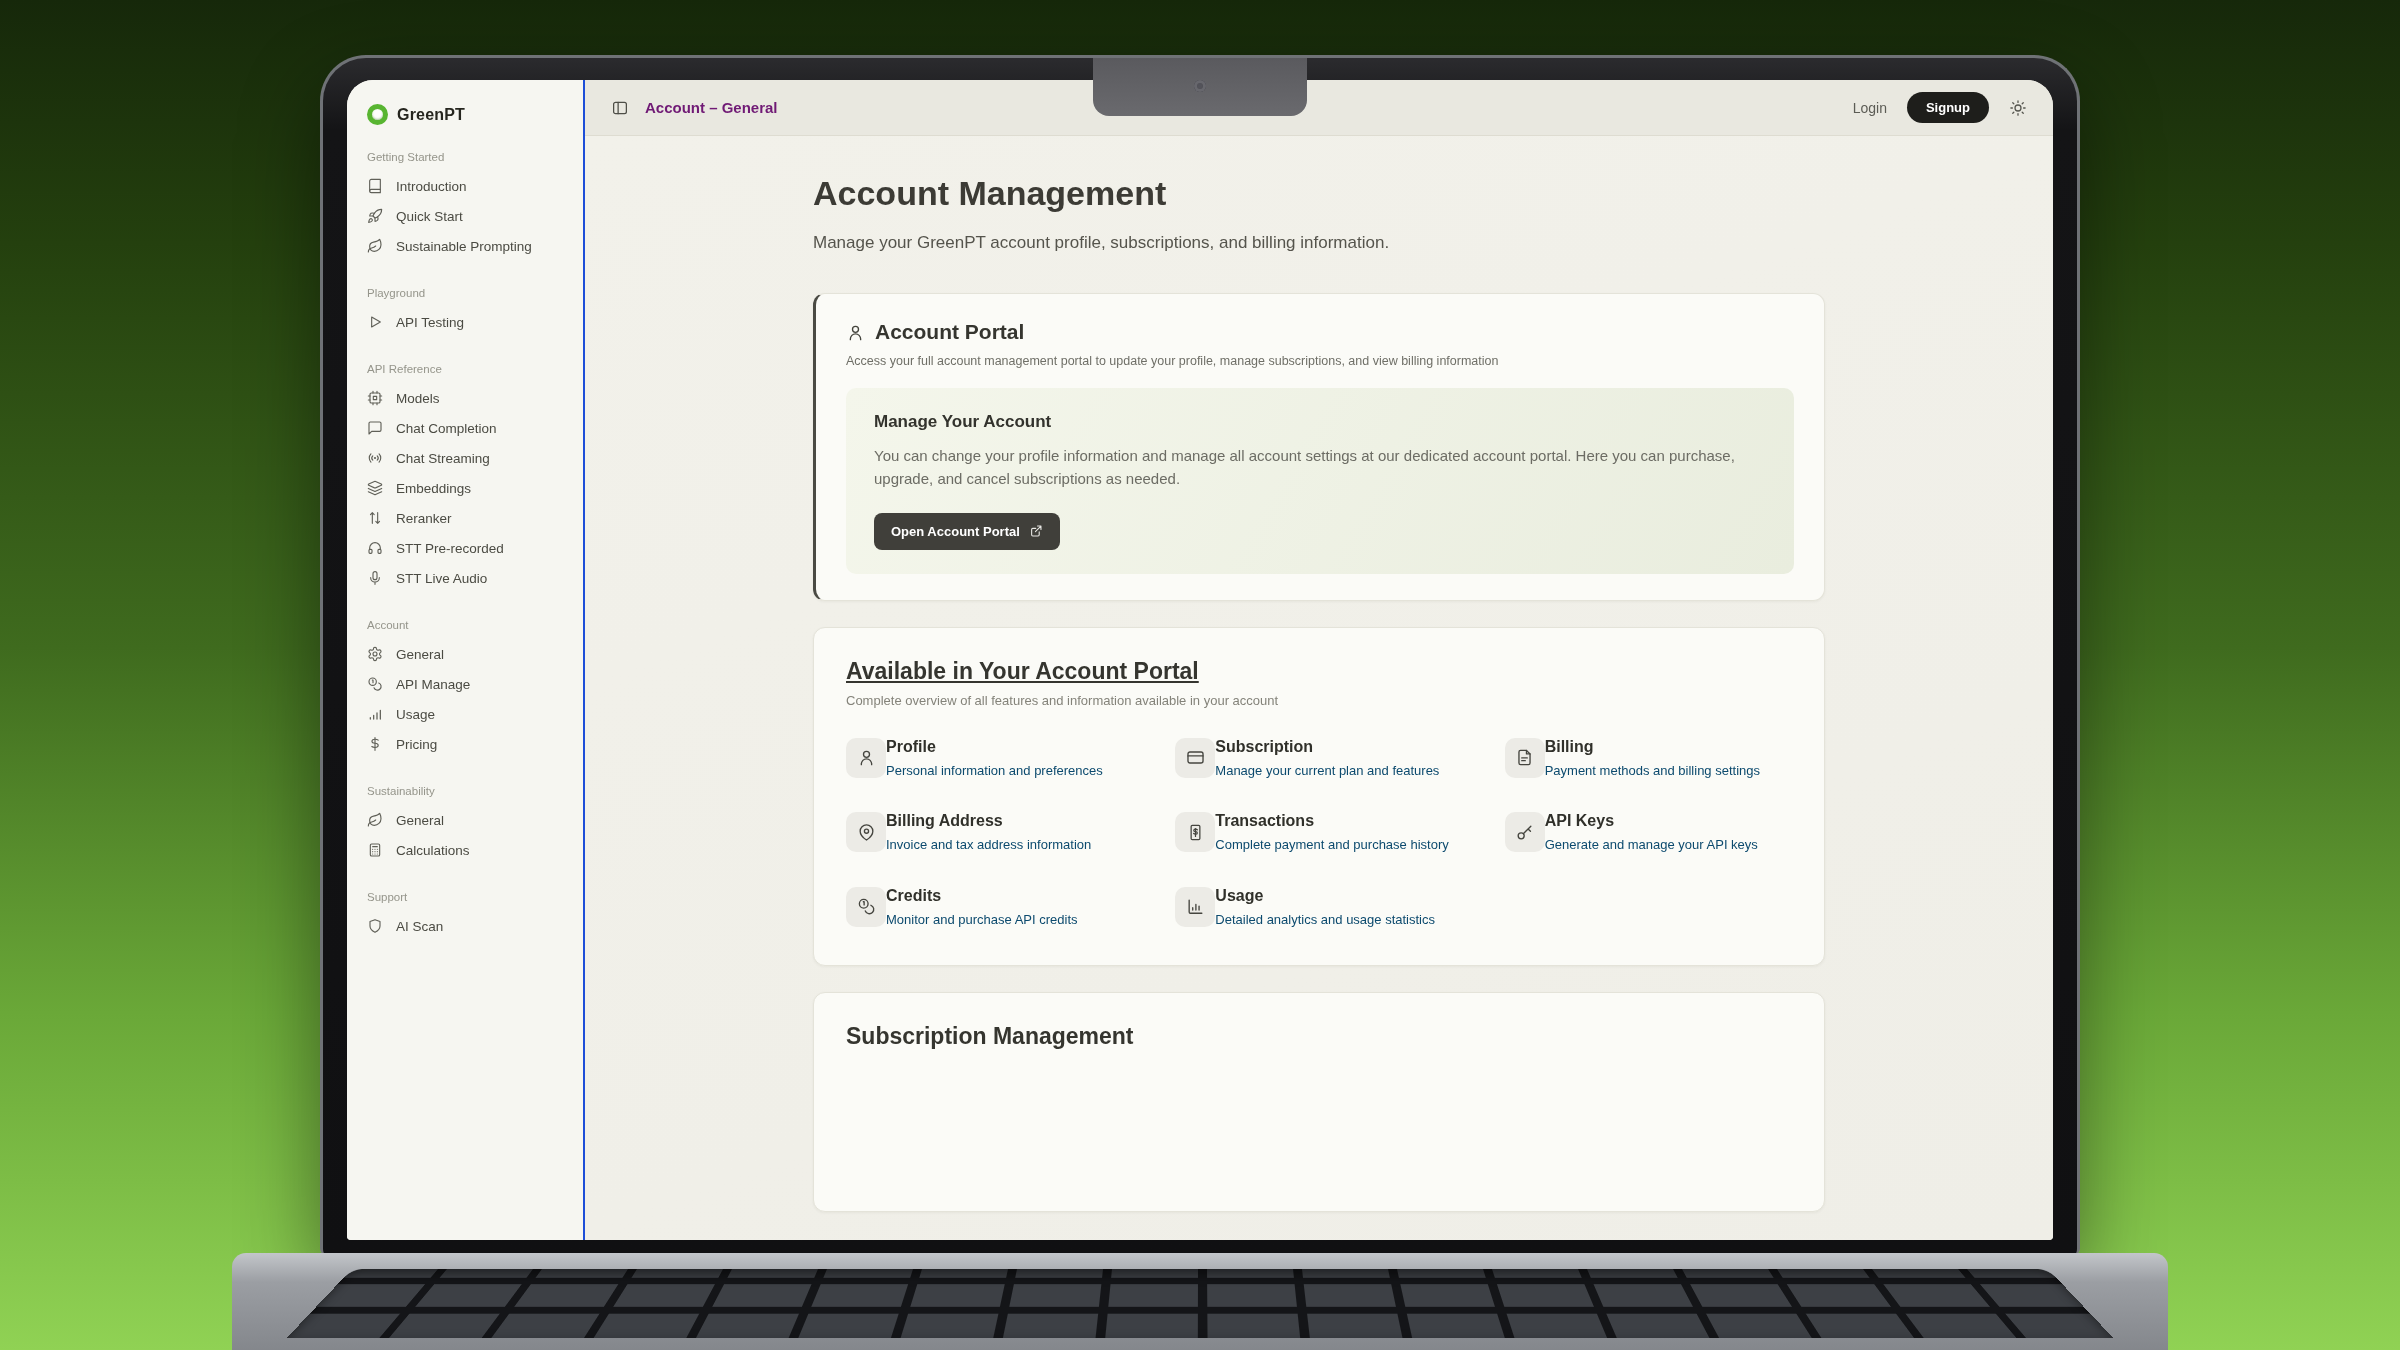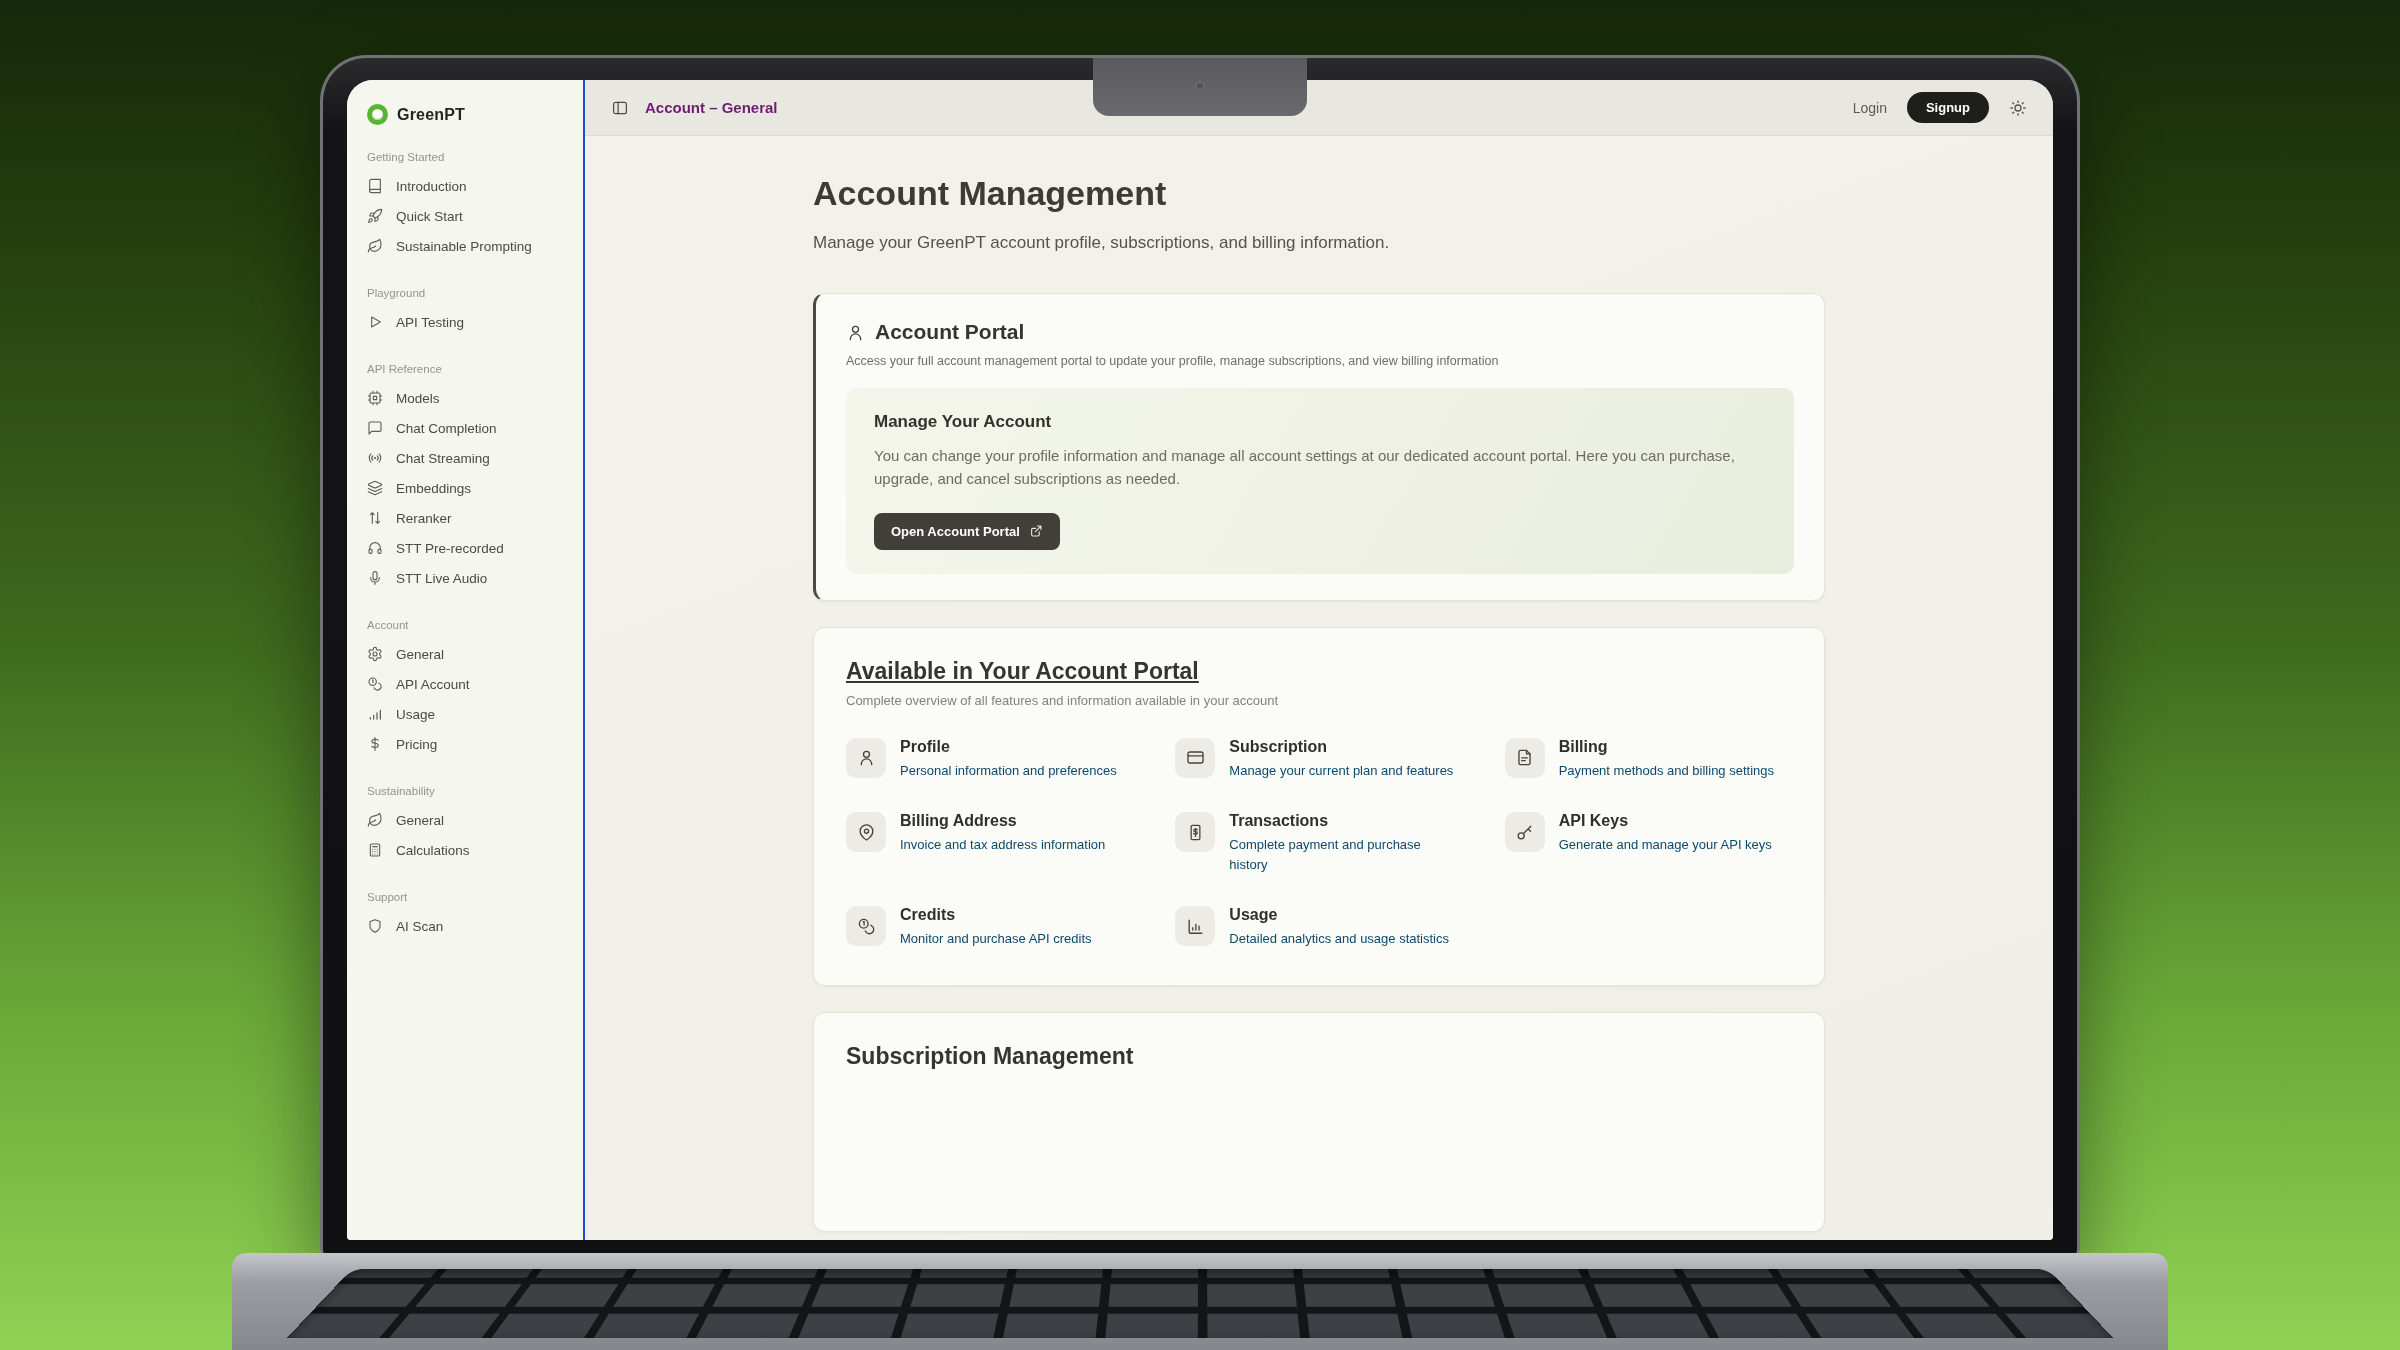--- a/index.html
+++ b/index.html
@@ -88,21 +88,21 @@
   .manage-title{font-size:17px;font-weight:700;color:#33332d;}
   .manage-body{font-size:15px;color:#6c6c64;line-height:1.55;margin-top:12px;max-width:920px;}
   .portal-btn{display:inline-flex;align-items:center;gap:9px;margin-top:22px;
     background:#403f3a;color:#fff;font-size:13px;font-weight:700;
     font-family:inherit;padding:11px 17px;border-radius:8px;border:none;cursor:pointer;}
   .portal-btn .ic{width:14px;height:14px;color:#e8e8e4;}
   .features-card{padding:30px 32px 36px;margin-bottom:26px;}
   .features-title{font-size:23px;font-weight:700;color:#35352f;margin:0 0 8px;text-decoration:underline;}
   .features-subtitle{font-size:13px;color:#84837a;margin:0 0 30px;}
   .feature-grid{display:grid;grid-template-columns:1fr 1fr 1fr;column-gap:42px;row-gap:32px;}
-  .feature{display:flex;gap:14px;align-items:flex-start;}
+  .feature{display:flex;align-items:flex-start;}
   .feature-tile{width:40px;height:40px;border-radius:10px;background:#ecebe6;
     display:flex;align-items:center;justify-content:center;flex:0 0 auto;}
   .feature-tile .ic{width:19px;height:19px;color:#45453f;}
   .feature-title{font-size:16px;font-weight:700;color:#30302a;margin-bottom:5px;}
   .feature-desc{font-size:13px;color:#0c4a6e;line-height:1.5;max-width:235px;}
   .subs-card{padding:30px 32px;height:220px;}
   .subs-title{font-size:23px;font-weight:700;color:#35352f;margin:0;}
   .hidden-defs{position:absolute;width:0;height:0;overflow:hidden;}
 </style>
 </head>
@@ -316,21 +316,21 @@
         <div class="side-item">
           <svg class="ic">
               <use href="#i-gear"></use>
             </svg>
           <span>General</span>
         </div>
         <div class="side-item">
           <svg class="ic">
               <use href="#i-coins"></use>
             </svg>
-          <span>API Account</span>
+          <span>API Manage</span>
         </div>
         <div class="side-item">
           <svg class="ic">
               <use href="#i-bars"></use>
             </svg>
           <span>Usage</span>
         </div>
         <div class="side-item">
           <svg class="ic">
               <use href="#i-dollar"></use>

